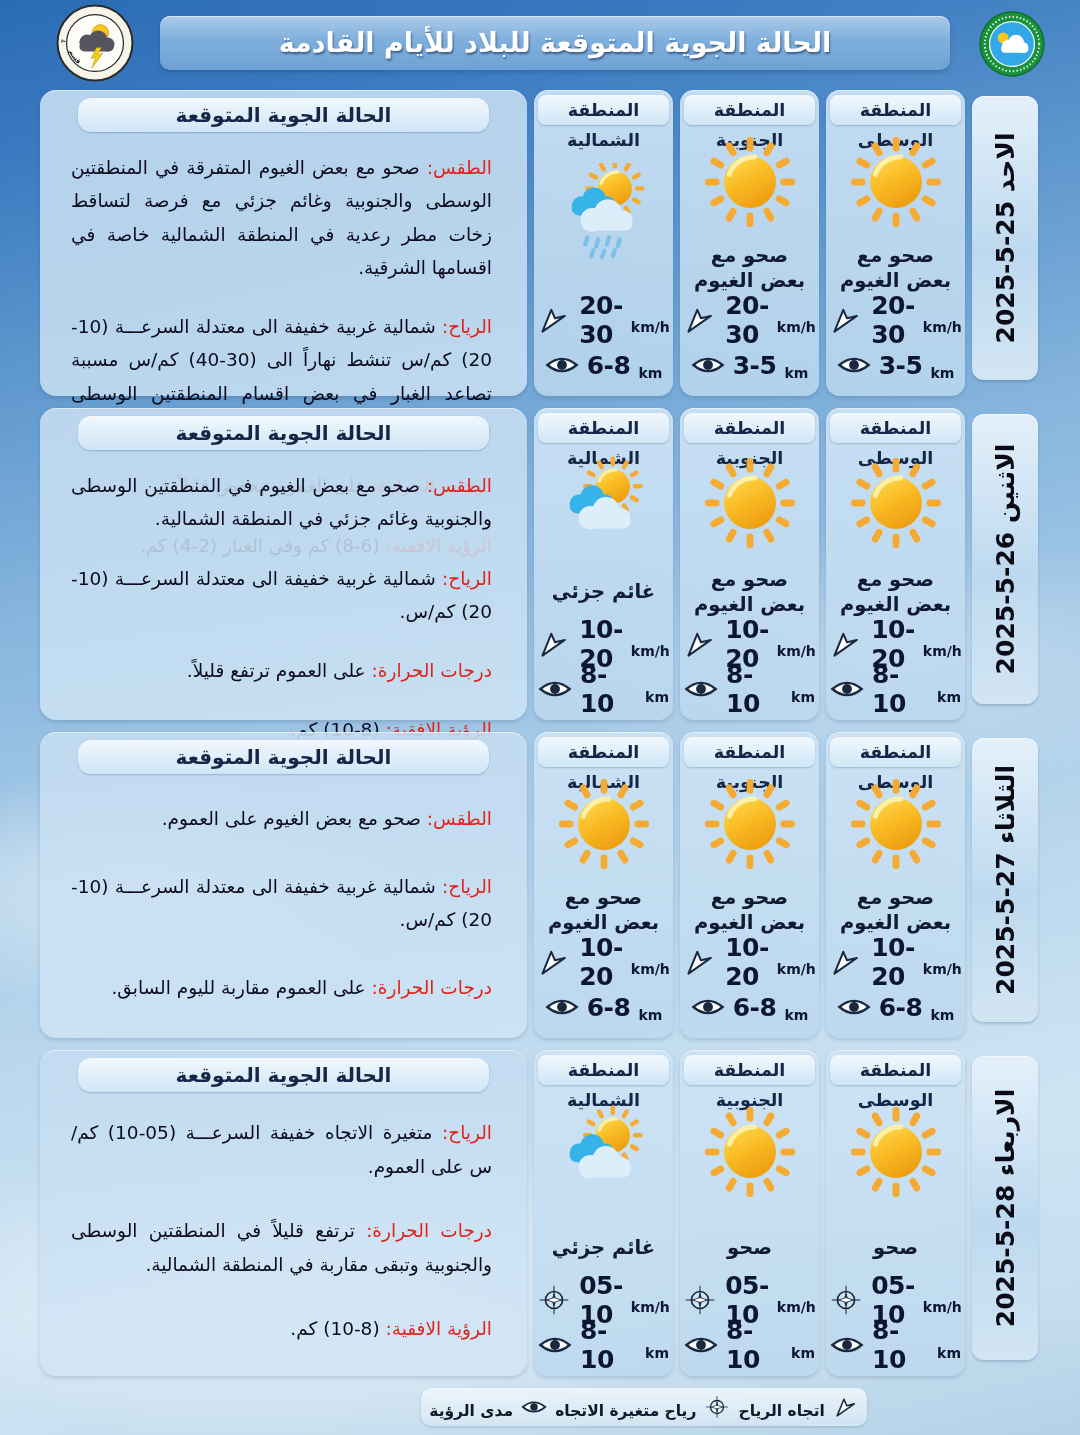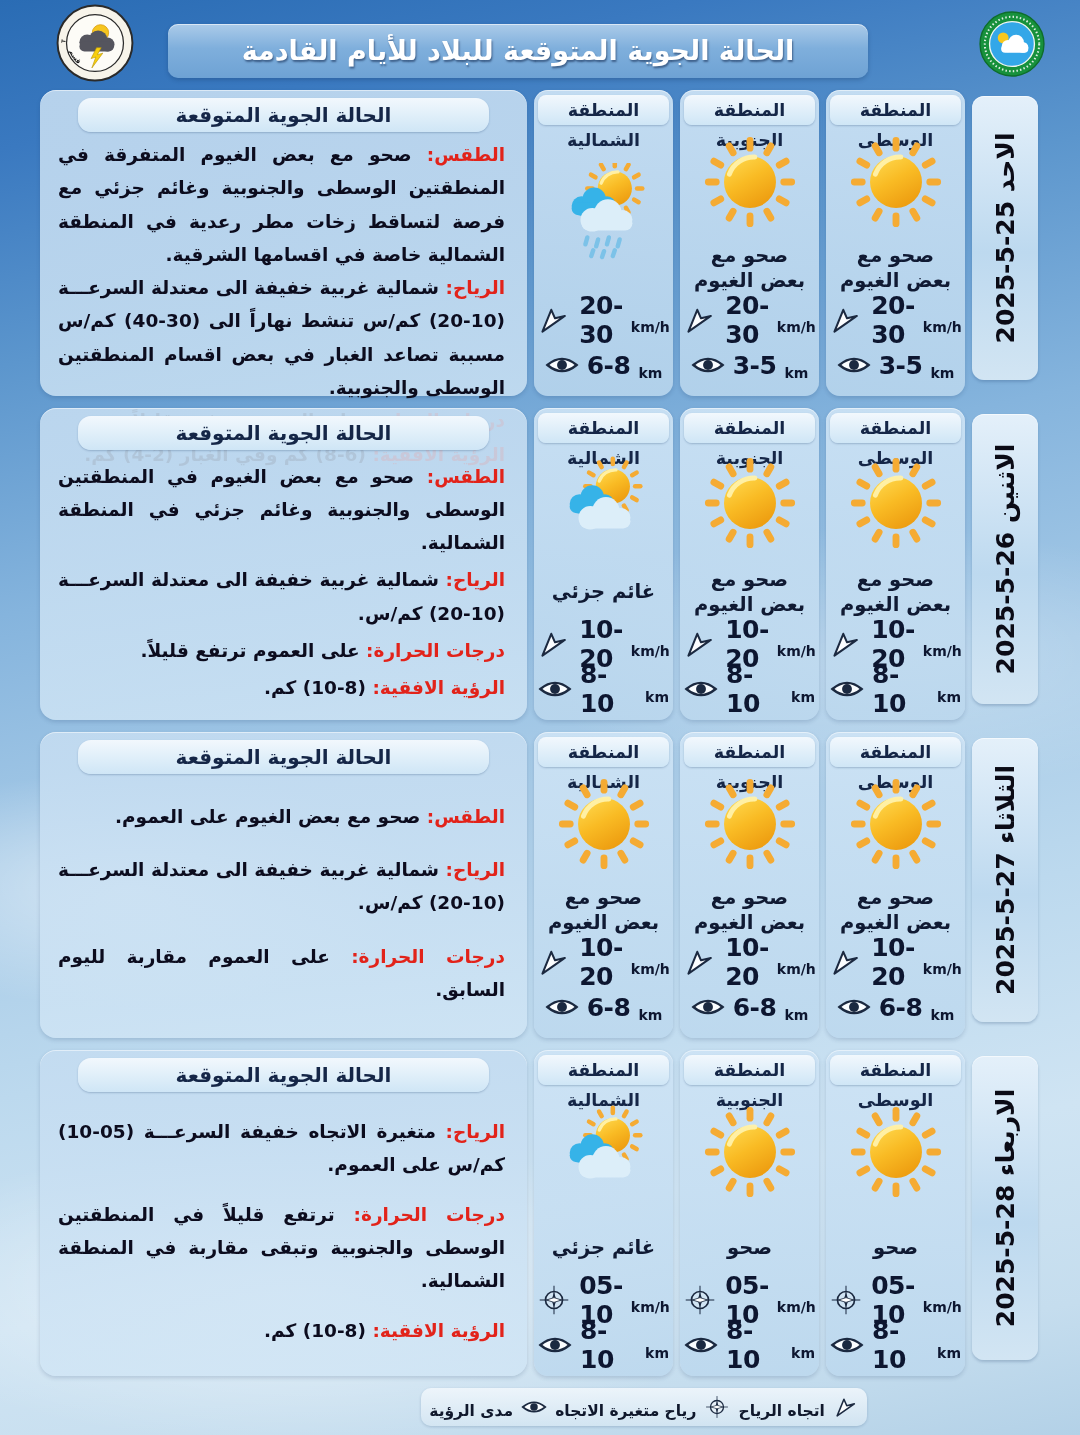--- a/index.html
+++ b/index.html
@@ -10,21 +10,21 @@
   .page{
     position:relative;width:1080px;height:1435px;box-sizing:border-box;
     background:
       radial-gradient(420px 170px at 12% 62%, rgba(255,255,255,.50), transparent 70%),
       radial-gradient(520px 190px at 82% 46%, rgba(255,255,255,.30), transparent 70%),
       radial-gradient(640px 220px at 28% 90%, rgba(255,255,255,.55), transparent 70%),
       linear-gradient(168deg,#2a6cb4 0%,#3a79c0 9%,#5c96cd 22%,#85b4dd 37%,#a6cae7 52%,#bcd9ee 66%,#cfe4f3 80%,#c5ddee 92%,#b3d1e7 100%);
   }
   header{position:relative;height:88px}
   .banner{
-    position:absolute;left:160px;top:16px;width:700px;height:54px;margin:8px;
+    position:absolute;left:160px;top:16px;width:790px;height:54px;margin:0;
     line-height:54px;text-align:center;font-size:27px;font-weight:bold;color:#fff;
     background:linear-gradient(180deg,#abcbe9,#7fae dc 45%,#6ea2d4);
     background:linear-gradient(180deg,#abcbe9,#7fafdc 45%,#6ea2d4);
     border-radius:10px;text-shadow:1px 2px 2px rgba(18,40,78,.55);
     box-shadow:0 2px 4px rgba(10,40,80,.25), inset 0 1px 0 rgba(255,255,255,.55);
   }
   .logo{position:absolute}
   .logo-left{left:56px;top:4px;width:78px;height:78px}
   .logo-right{right:34px;top:10px;width:68px;height:68px}
   .logo svg{width:100%;height:100%}
@@ -71,21 +71,21 @@
   .metric .val{font-size:25px;font-weight:bold;color:#0d1630;letter-spacing:-.5px}
   .metric .unit{font-size:14px;font-weight:bold;color:#0d1630;align-self:flex-end;margin-bottom:7px}
 
   .details{
     flex:1 1 auto;box-sizing:border-box;display:flex;flex-direction:column;padding:6px 10px 10px;
     background:linear-gradient(180deg,rgba(196,220,241,.9),rgba(208,229,245,.8));
     border-radius:16px;box-shadow:0 2px 4px rgba(25,55,100,.18), inset 0 1px 0 rgba(255,255,255,.5);
   }
   .details .chip{width:88%;margin:2px auto 4px;height:34px;line-height:34px;font-size:20px;text-align:center;border-radius:13px}
   .dbody{flex:1;display:flex;flex-direction:column;justify-content:space-evenly;padding:2px 12px 2px 8px}
-  .dbody p{margin:0;font-size:18.5px;font-weight:bold;color:#0c0c1e;line-height:1.8;text-align:justify}
+  .dbody p{margin:13px;font-size:18.5px;font-weight:normal;color:#0c0c1e;line-height:1.8;text-align:justify}
   .lbl{color:#e2231a}
 
   footer.legend{
     width:446px;height:38px;margin:4px 213px 0 auto;
     background:linear-gradient(180deg,rgba(241,247,252,.88),rgba(214,231,243,.8));
     border-radius:10px;display:flex;align-items:center;justify-content:space-evenly;direction:rtl;
     box-shadow:0 1px 3px rgba(25,55,100,.2);
   }
   .litem{display:flex;align-items:flex-end;gap:8px;font-weight:bold;font-size:15.5px;color:#10182c}
   .litem svg{width:26px;height:26px}

